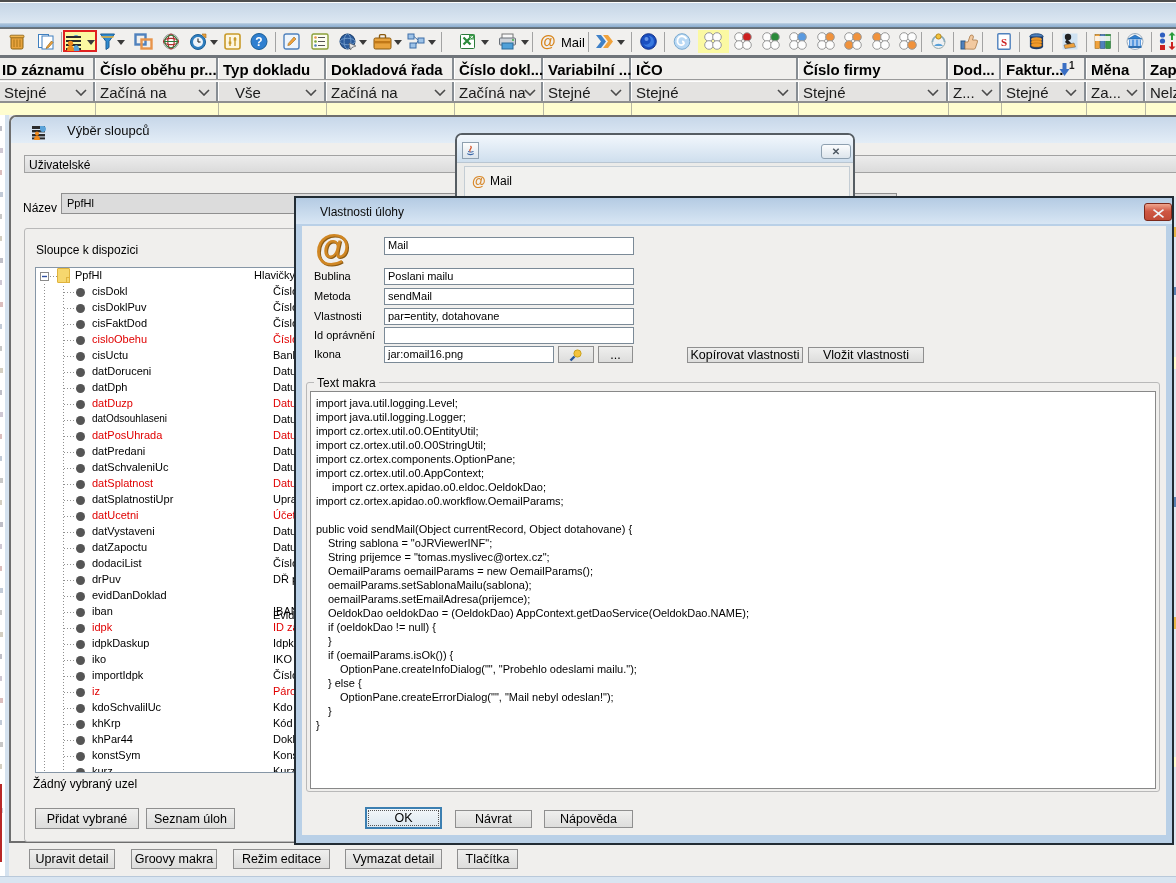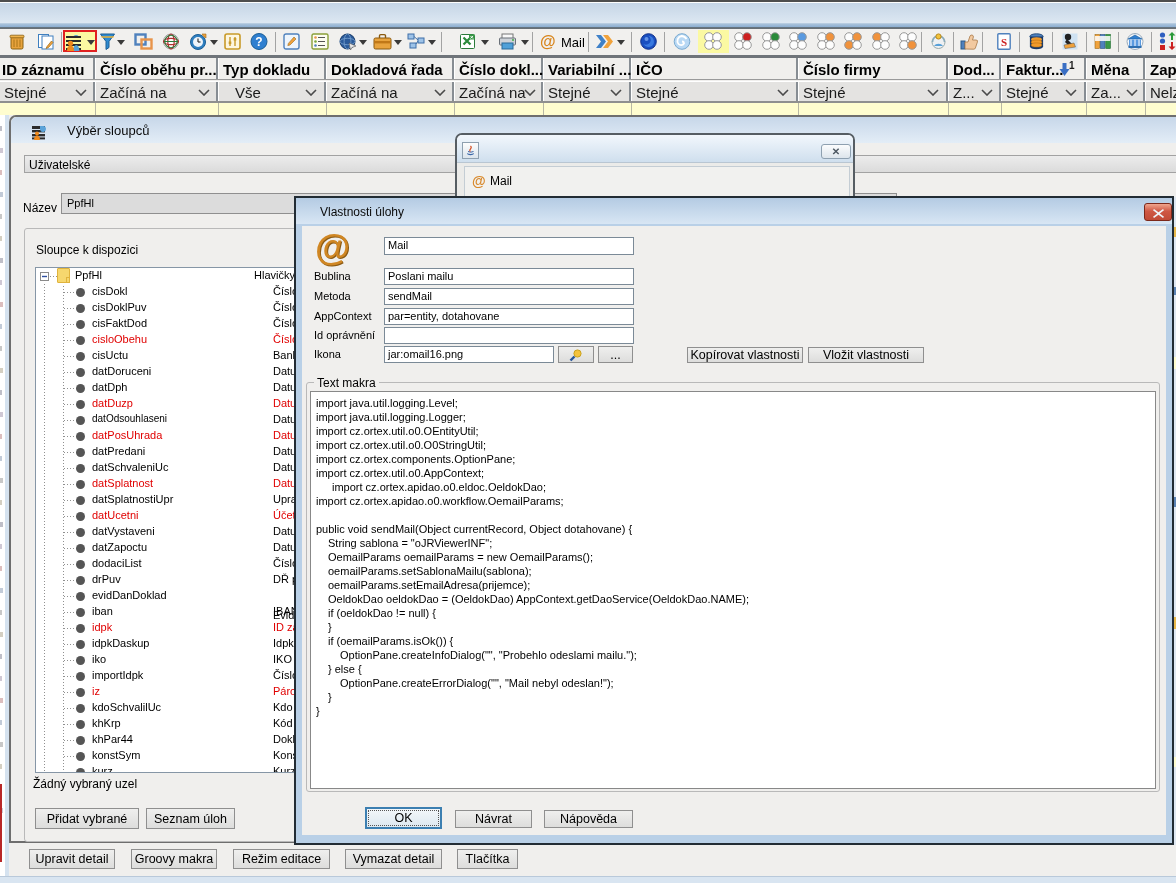--- a/index.html
+++ b/index.html
@@ -606,21 +606,21 @@
           <path d="M1 0 L5.5 3.2 L10 0 L11 1.2 L6.8 4.5 L11 7.8 L10 9 L5.5 5.8 L1 9 L0 7.8 L4.2 4.5 L0 1.2 Z" fill="#eef2f6"></path>
         </svg>
     </div>
     <div class="abs" id="vcontent" style="left:6px;top:28px;width:864px;height:609px;background:#f0efed;">
       <div class="abs" style="left:13px;top:1px;font-size:36px;font-weight:bold;color:#d08724;text-shadow:1px 1px 0 #8a5a14;">@</div>
       <div class="field" style="left:82px;top:11px;width:250px;height:18px;">Mail</div>
       <div class="lbl12" style="left:12px;top:44px;">Bublina</div>
       <div class="field" style="left:82px;top:42px;width:250px;height:17px;">Poslani mailu</div>
       <div class="lbl12" style="left:12px;top:64px;">Metoda</div>
       <div class="field" style="left:82px;top:62px;width:250px;height:17px;">sendMail</div>
-      <div class="lbl12" style="left:12px;top:84px;">AppContext</div>
+      <div class="lbl12" style="left:12px;top:84px;">Vlastnosti</div>
       <div class="field" style="left:82px;top:82px;width:250px;height:17px;">par=entity, dotahovane</div>
       <div class="lbl12" style="left:12px;top:103px;">Id oprávnění</div>
       <div class="field" style="left:82px;top:101px;width:250px;height:17px;"></div>
       <div class="lbl12" style="left:12px;top:122px;">Ikona</div>
       <div class="field" style="left:82px;top:120px;width:170px;height:17px;">jar:omail16.png</div>
       <div class="btn" style="left:256px;top:120px;width:36px;height:17px;">
         <svg width="14" height="14" viewBox="0 0 14 14">
             <circle cx="8.5" cy="5.5" r="3.6" fill="#f5c33c" stroke="#caa21d"></circle>
             <line x1="5.5" y1="8.5" x2="1.5" y2="12.5" stroke="#27569b" stroke-width="2.4"></line>
           </svg>
@@ -636,20 +636,21 @@
             <div style="white-space:pre;padding-left:0px;height:14px;">import java.util.logging.Logger;</div>
             <div style="white-space:pre;padding-left:0px;height:14px;">import cz.ortex.util.o0.OEntityUtil;</div>
             <div style="white-space:pre;padding-left:0px;height:14px;">import cz.ortex.util.o0.O0StringUtil;</div>
             <div style="white-space:pre;padding-left:0px;height:14px;">import cz.ortex.components.OptionPane;</div>
             <div style="white-space:pre;padding-left:0px;height:14px;">import cz.ortex.util.o0.AppContext;</div>
             <div style="white-space:pre;padding-left:16px;height:14px;">import cz.ortex.apidao.o0.eldoc.OeldokDao;</div>
             <div style="white-space:pre;padding-left:0px;height:14px;">import cz.ortex.apidao.o0.workflow.OemailParams;</div>
             <div style="white-space:pre;padding-left:0px;height:14px;"></div>
             <div style="white-space:pre;padding-left:0px;height:14px;">public void sendMail(Object currentRecord, Object dotahovane) {</div>
             <div style="white-space:pre;padding-left:12px;height:14px;">String sablona = "oJRViewerINF";</div>
+            <div style="white-space:pre;padding-left:12px;height:14px;">String prijemce = "tomas.myslivec@ortex.cz";</div>
             <div style="white-space:pre;padding-left:12px;height:14px;">OemailParams oemailParams = new OemailParams();</div>
             <div style="white-space:pre;padding-left:12px;height:14px;">oemailParams.setSablonaMailu(sablona);</div>
             <div style="white-space:pre;padding-left:12px;height:14px;">oemailParams.setEmailAdresa(prijemce);</div>
             <div style="white-space:pre;padding-left:12px;height:14px;">OeldokDao oeldokDao = (OeldokDao) AppContext.getDaoService(OeldokDao.NAME);</div>
             <div style="white-space:pre;padding-left:12px;height:14px;">if (oeldokDao != null) {</div>
             <div style="white-space:pre;padding-left:12px;height:14px;">}</div>
             <div style="white-space:pre;padding-left:12px;height:14px;">if (oemailParams.isOk()) {</div>
             <div style="white-space:pre;padding-left:24px;height:14px;">OptionPane.createInfoDialog("", "Probehlo odeslami mailu.");</div>
             <div style="white-space:pre;padding-left:12px;height:14px;">} else {</div>
             <div style="white-space:pre;padding-left:24px;height:14px;">OptionPane.createErrorDialog("", "Mail nebyl odeslan!");</div>

